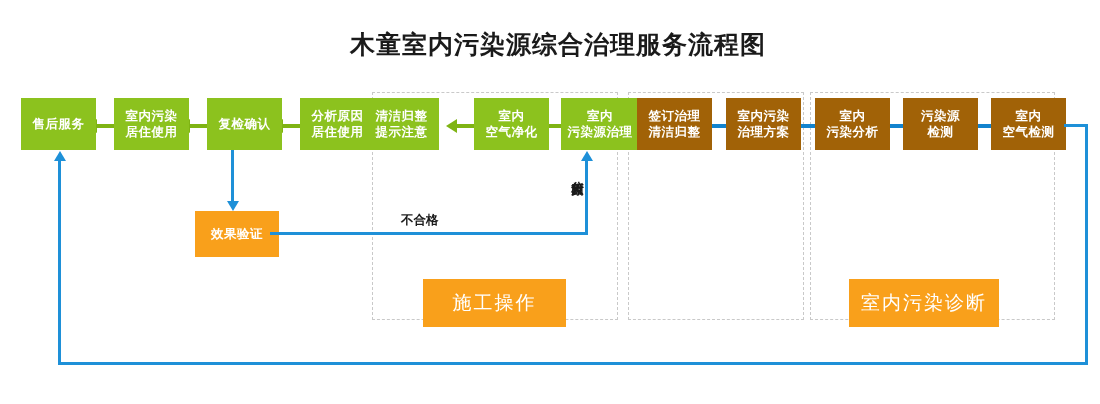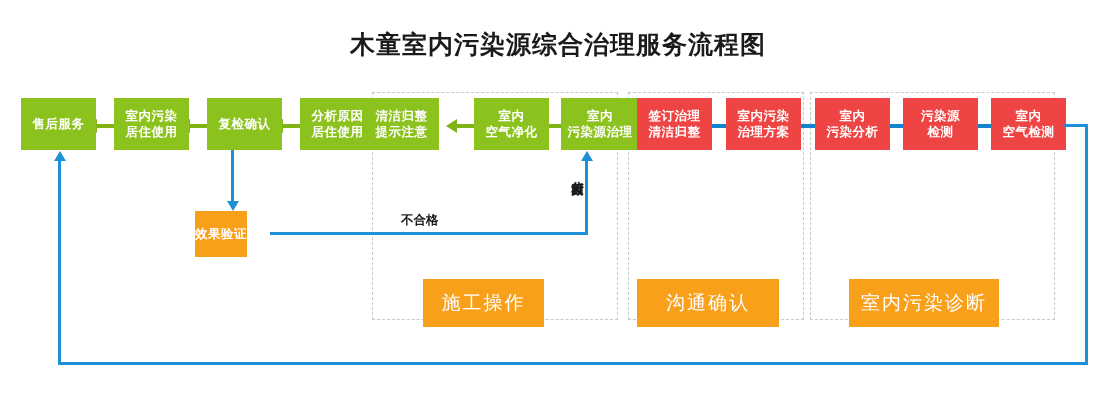--- a/index.html
+++ b/index.html
@@ -49,21 +49,21 @@
     align-items: center;
     justify-content: center;
     text-align: center;
     color: #ffffff;
     font-weight: bold;
     font-size: 12.5px;
     line-height: 1.25;
     letter-spacing: 0.5px;
   }
   .node.green  { background: #8CC21E; }
-  .node.blue   { background: #ef4444; }
+  .node.blue   { background: #a16207; }
   .node.orange { background: #F9A01B; }
 
   .node .lbl { display: block; }
 
   
   .stage {
     position: absolute;
     box-sizing: border-box;
     background: #F9A01B;
     color: #ffffff;
@@ -250,42 +250,39 @@
 
   <div class="node blue" style="left:991px; top:98px; width:75px; height:52px;">
     <span>
       <span class="lbl">室内</span>
       <span class="lbl">空气检测</span>
     </span>
   </div>
 
   <div class="arrow-down" style="left:231px; top:150px; height:52px;"></div>
 
-  <div class="node orange" style="left:195px; top:211px; width:52px; height:46px; font-size:12.5px;">
+  <div class="node orange" style="left:195px; top:211px; width:84px; height:46px; font-size:12.5px;">
     <span>
       <span class="lbl">效果验证</span>
     </span>
   </div>
 
   <div class="seg-h" style="left:270px; top:232px; width:318px;"></div>
   <div class="arrow-up" style="left:585px; top:160px; height:75px;"></div>
 
   <div class="edge-label" style="left:401px; top:212px;text-align:center;">不合格</div>
   <div class="edge-label vertical" style="left:571px; top:171px;">分析原因</div>
 
   <div class="seg-h" style="left:1064px; top:124px; width:24px;"></div>
   <div class="seg-v" style="left:1085px; top:124px; height:241px;"></div>
   <div class="seg-h" style="left:58px; top:362px; width:1030px;"></div>
   <div class="arrow-up" style="left:58px; top:160px; height:205px;"></div>
 
-  <div class="stage" style="left:423px; top:279px; width:121px; height:48px;">
+  <div class="stage" style="left:423px; top:279px; width:143px; height:48px;">
     <span>施工操作</span>
   </div>
 
-  <div class="stage" style="left:637px; top:279px; width:142px; height:48px;">
-    <span>沟通确认</span>
-  </div>
 
   <div class="stage" style="left:849px; top:279px; width:150px; height:48px;">
     <span>室内污染诊断</span>
   </div>
 
 </div>
 
 </body></html>

